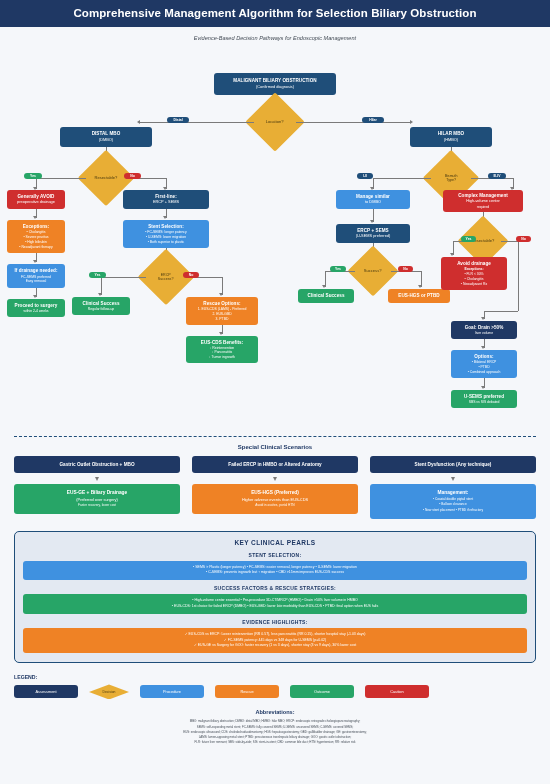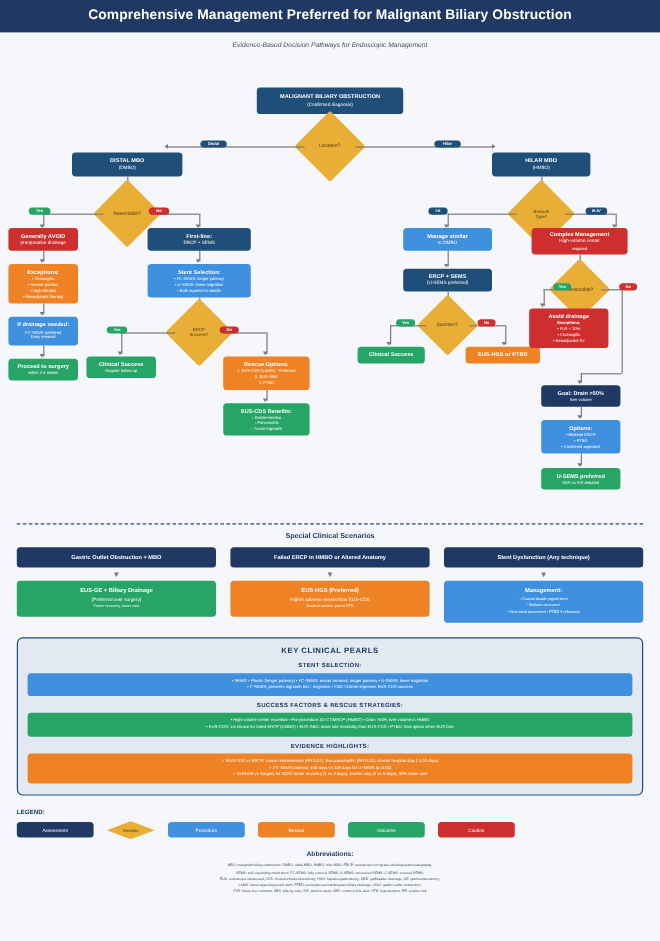--- a/index.html
+++ b/index.html
@@ -180,21 +180,21 @@
     text-align: center; font-size: 5.6px; font-weight: bold;
     color: #1f3864; margin: 10px 0 4px;
   }
   .abbr-line {
     text-align: center; font-size: 2.9px; color: #444c56; line-height: 1.75;
   }
 </style>
 </head>
 <body>
 
-<div class="header">Comprehensive Management Preferred for Malignant Biliary Obstruction</div>
+<div class="header">Comprehensive Management Algorithm for Selection Biliary Obstruction</div>
 <div class="subtitle">Evidence-Based Decision Pathways for Endoscopic Management</div>
 
 <div class="canvas">
 
   <div class="node navy" style="left:214px; top:32px; width:122px; height:22px;">
     <div class="t1">MALIGNANT BILIARY OBSTRUCTION</div>
     <div class="t2">(Confirmed diagnosis)</div>
   </div>
   <div class="ln lv" style="left:275px; top:54px; height:16px;"></div>
   <div class="arw" style="left:272.4px; top:68px;"></div>

